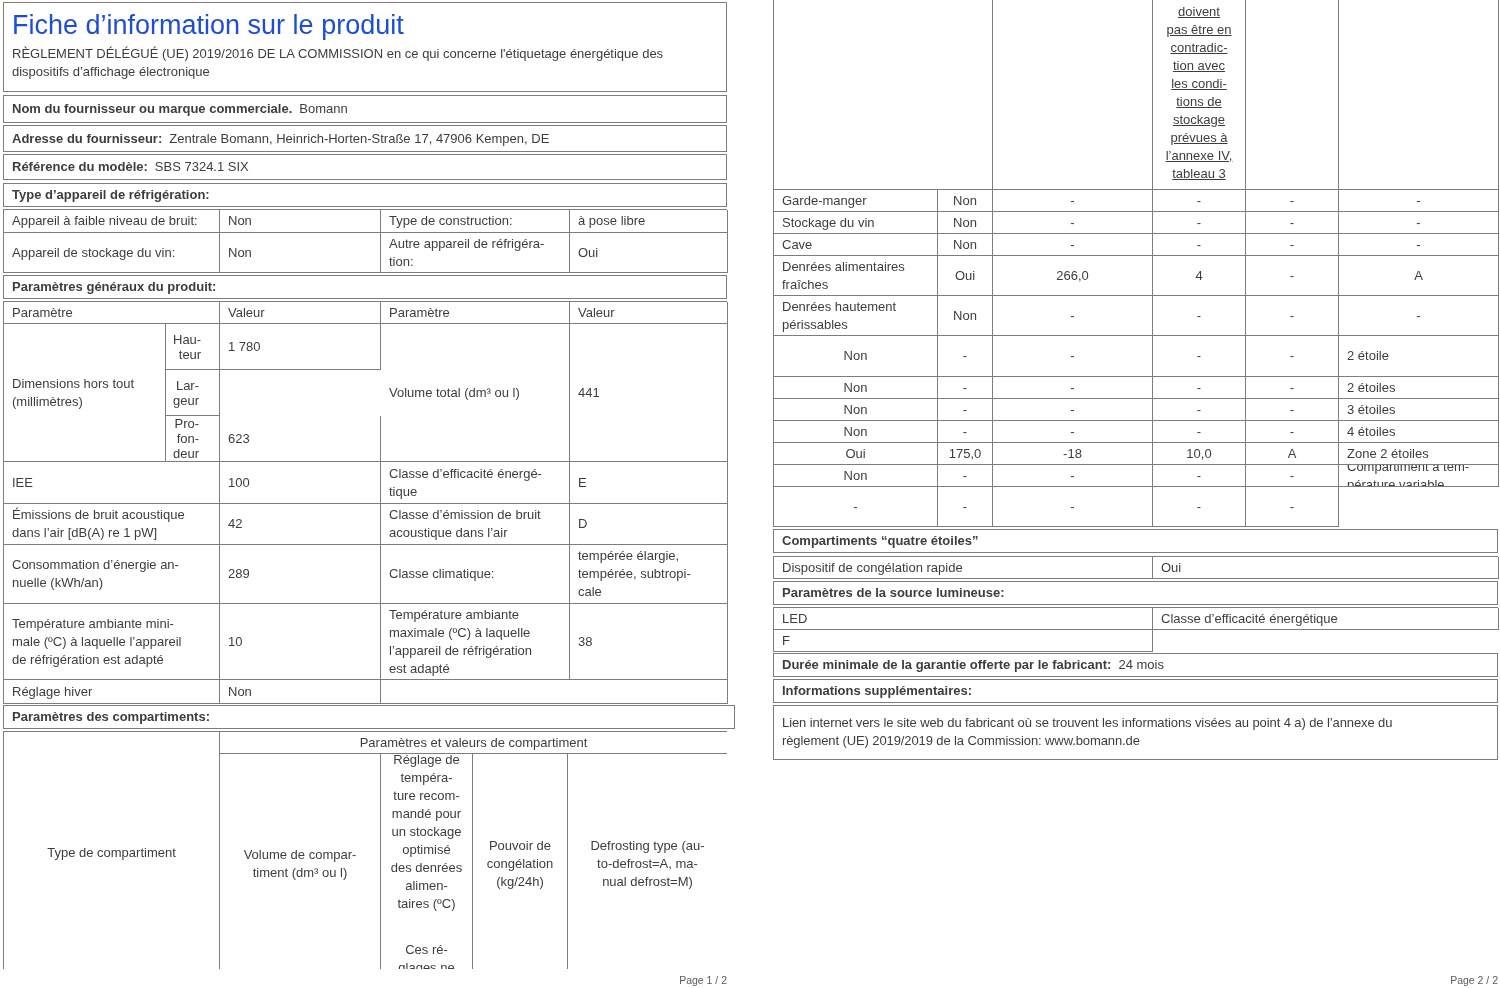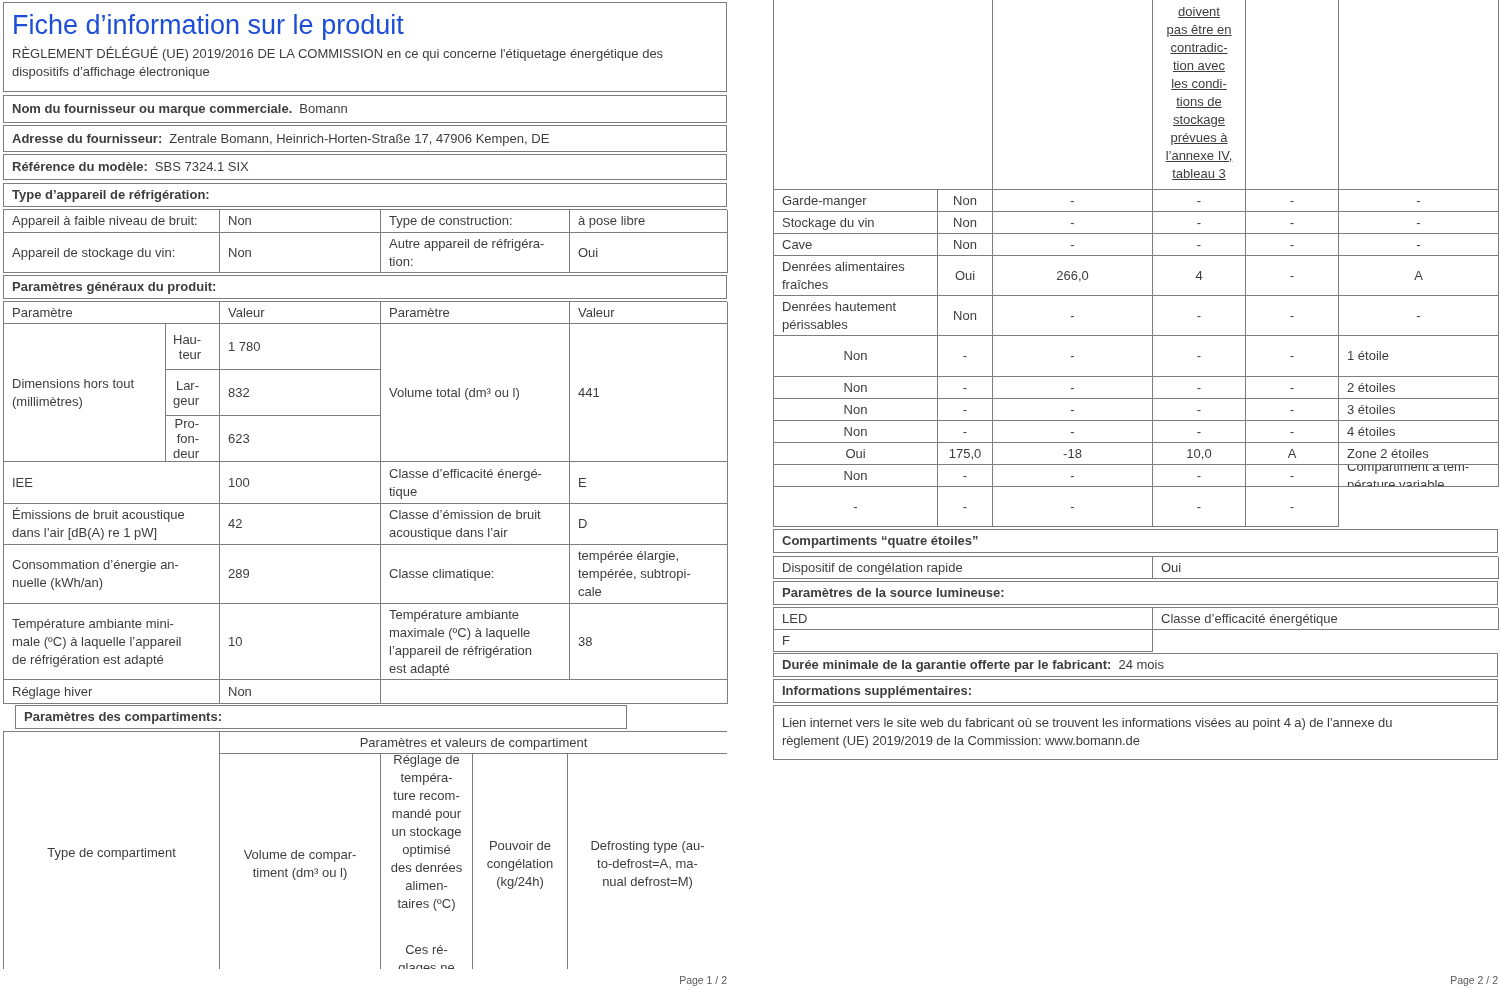--- a/index.html
+++ b/index.html
@@ -83,21 +83,20 @@
     <div style="grid-area:1/4/2/5">Paramètre</div>
     <div style="grid-area:1/5/2/6">Valeur</div>
 
     <div style="grid-area:2/1/5/2">Dimensions hors tout
 (millimètres)</div>
     <div class="subl" style="grid-area:2/2/3/3">Hau-
 teur</div>
     <div style="grid-area:2/3/3/4">1 780</div>
     <div class="subl" style="grid-area:3/2/4/3">Lar-
 geur</div>
-    <div style="grid-area:3/3/4/4">832</div>
     <div class="subl" style="grid-area:4/2/5/3">Pro-
 fon-
 deur</div>
     <div style="grid-area:4/3/5/4">623</div>
     <div style="grid-area:2/4/5/5">Volume total (dm³ ou l)</div>
     <div style="grid-area:2/5/5/6">441</div>
 
     <div style="grid-area:5/1/6/3">IEE</div>
     <div style="grid-area:5/3/6/4">100</div>
     <div style="grid-area:5/4/6/5">Classe d’efficacité énergé-
@@ -127,21 +126,21 @@
 maximale (ºC) à laquelle
 l’appareil de réfrigération
 est adapté</div>
     <div style="grid-area:8/5/9/6">38</div>
 
     <div style="grid-area:9/1/10/3">Réglage hiver</div>
     <div style="grid-area:9/3/10/4">Non</div>
     <div style="grid-area:9/4/10/6"></div>
   </div>
 
-  <div class="box row hdr" style="left:12px;top:705px;width:612px;height:24px">Paramètres des compartiments:</div>
+  <div class="box row hdr" style="left:0;top:705px;width:732px;height:24px">Paramètres des compartiments:</div>
 
   <div class="grid clip" style="left:0;top:731px;width:724px;height:238px;grid-template-columns:216px 161px 92px 95px 160px;grid-template-rows:22px 220px">
     <div class="c" style="grid-area:1/2/2/6">Paramètres et valeurs de compartiment</div>
     <div class="c" style="grid-area:1/1/3/2">Type de compartiment</div>
     <div class="c" style="grid-area:2/2/3/3">Volume de compar-
 timent (dm³ ou l)</div>
     <div class="c col3cell ovis" style="grid-area:2/3/3/4">
       <div>Réglage de
 tempéra-
 ture recom-
@@ -219,21 +218,21 @@
     <div class="c">-</div>
     <div class="c">-</div>
     <div class="c">-</div>
 
     <div class="c">Non</div>
     <div class="c">-</div>
     <div class="c">-</div>
     <div class="c">-</div>
     <div class="c">-</div>
 
-    <div>1 étoile</div>
+    <div>2 étoile</div>
     <div class="c">Non</div>
     <div class="c">-</div>
     <div class="c">-</div>
     <div class="c">-</div>
     <div class="c">-</div>
 
     <div>2 étoiles</div>
     <div class="c">Non</div>
     <div class="c">-</div>
     <div class="c">-</div>

